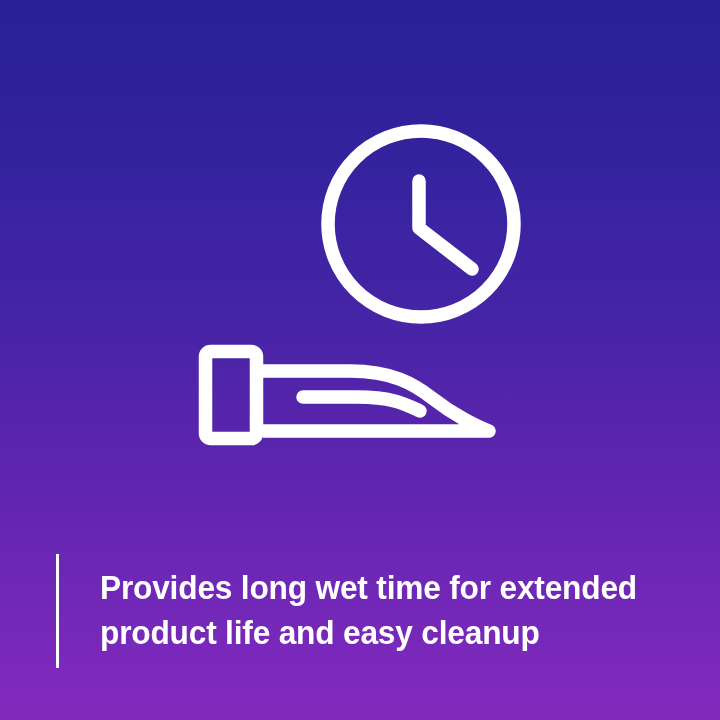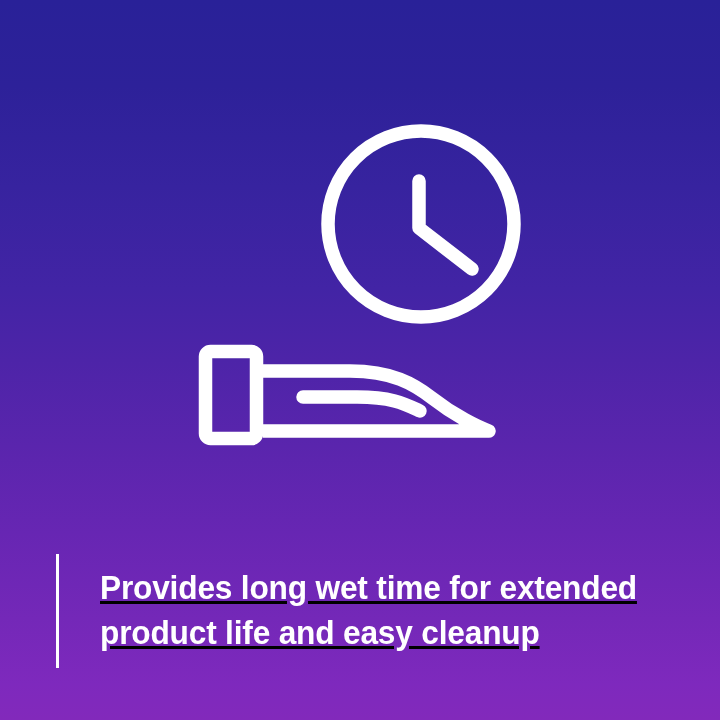--- a/index.html
+++ b/index.html
@@ -73,21 +73,20 @@
   }
 
   .caption-text {
     margin-left: 41px;
     display: flex;
     flex-direction: column;
     justify-content: center;
     height: 114px;
     padding-bottom: 2px;
     box-sizing: border-box;
-    text-decoration: underline;
   }
 
   .caption-line {
     color: #ffffff;
     font-family: "Liberation Sans Narrow", "Liberation Sans", "DejaVu Sans", sans-serif;
     font-size: 33.5px;
     font-weight: 700;
     line-height: 45px;
     letter-spacing: -0.2px;
     white-space: nowrap;

